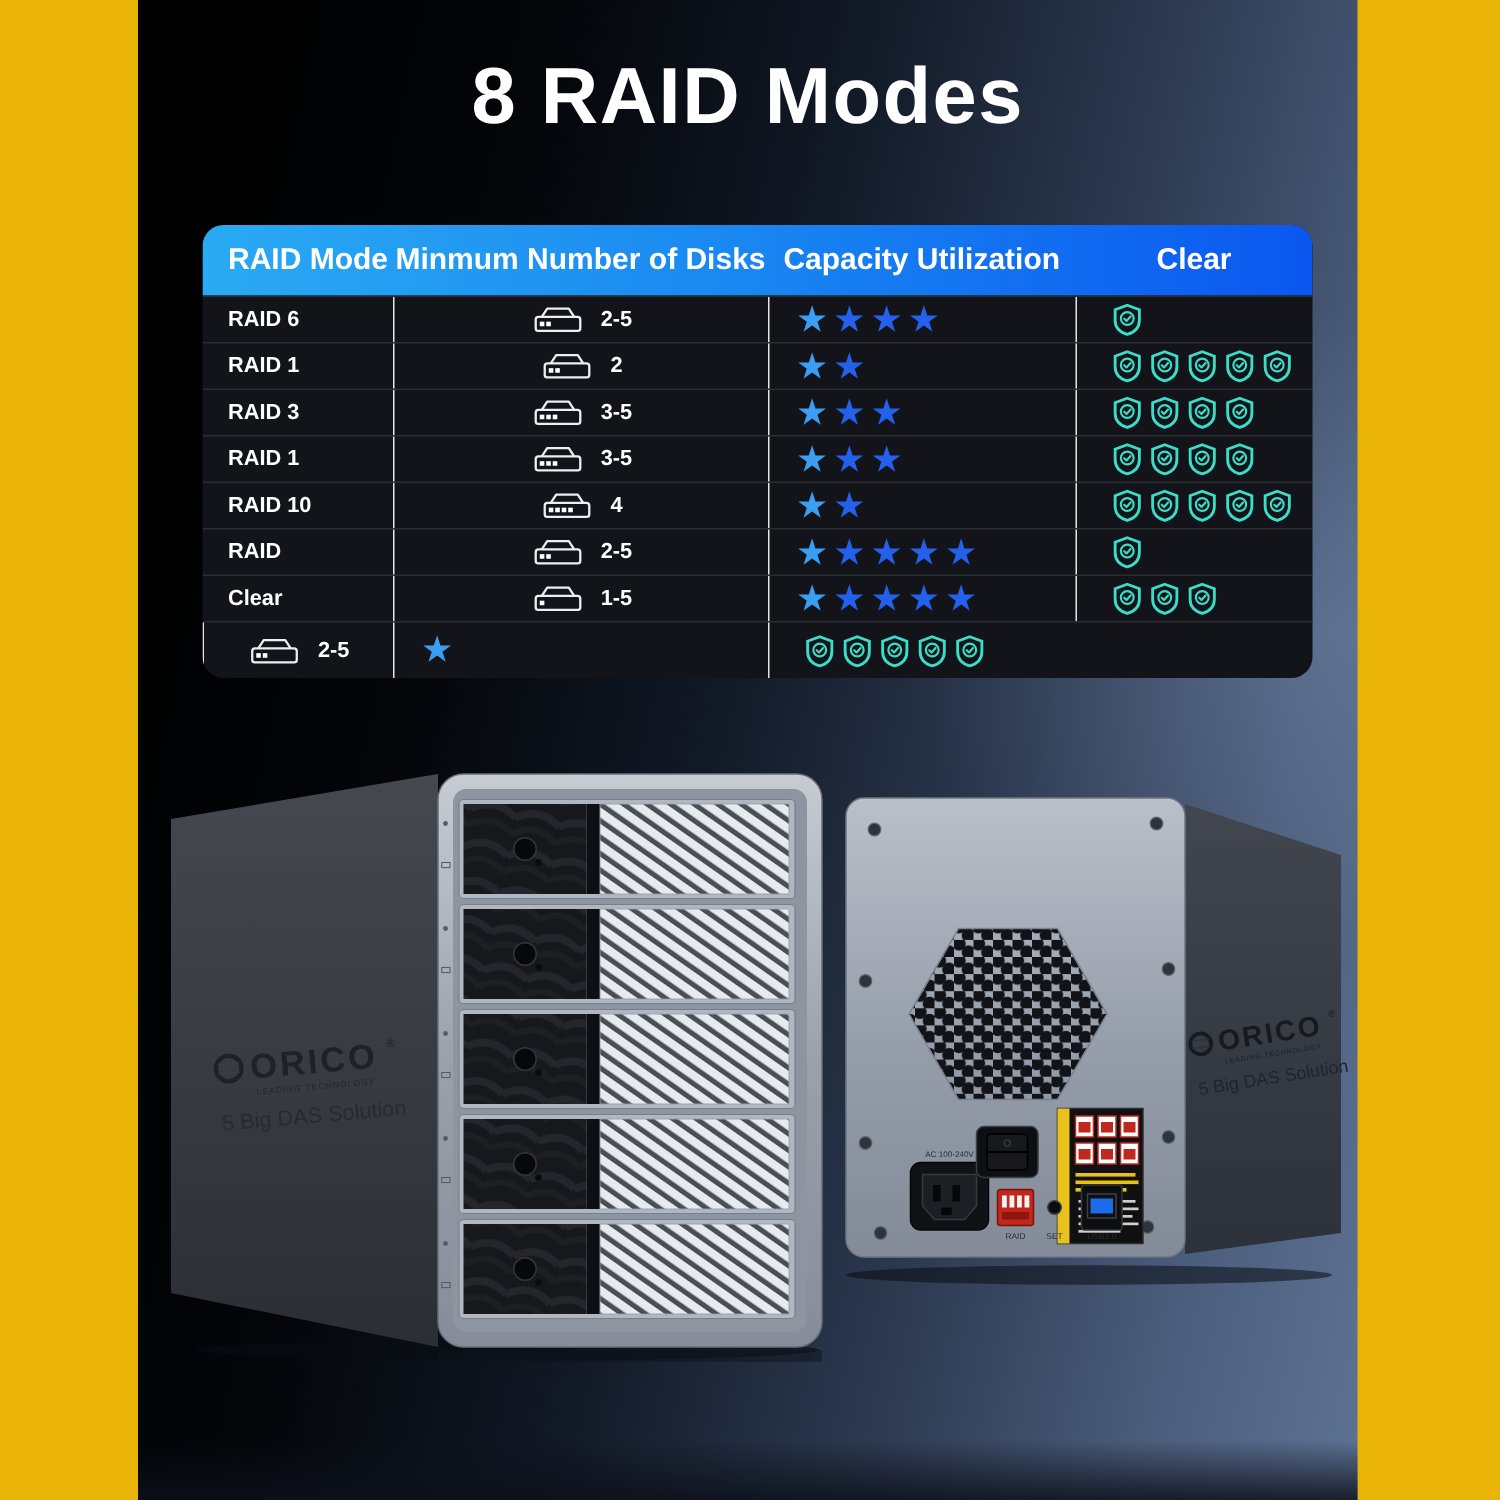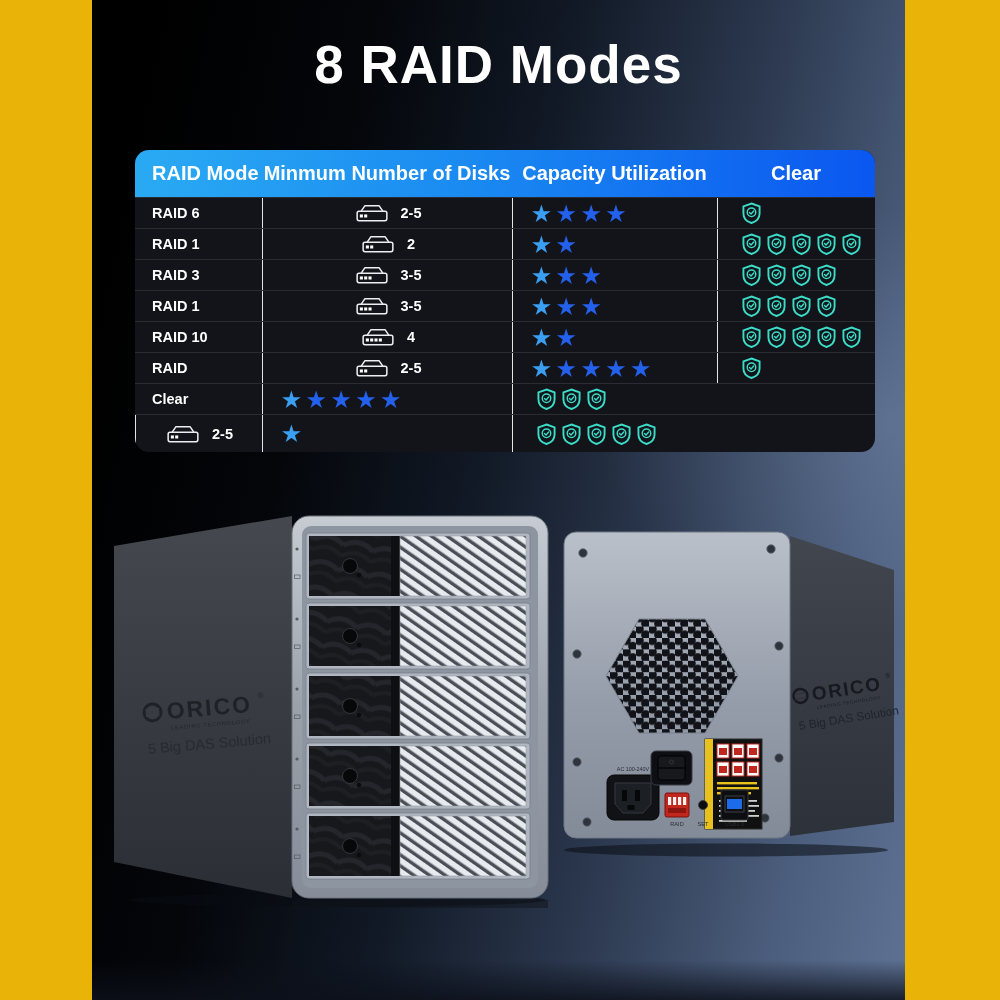--- a/index.html
+++ b/index.html
@@ -269,20 +269,28 @@
             <div class="td sep c4">
               <svg class="shield" width="19" height="22" viewBox="0 0 20 23">
     <path d="M10 1.5 L18.5 4.6 V12 C18.5 17.4 14.8 20.6 10 22 C5.2 20.6 1.5 17.4 1.5 12 V4.6 Z" fill="none" stroke="#3bdcc8" stroke-width="2"></path>
     <circle cx="10" cy="10.8" r="4.5" fill="none" stroke="#3bdcc8" stroke-width="1.5"></circle>
     <path d="M7.9 10.9 l1.6 1.6 l2.8 -3.1" fill="none" stroke="#3bdcc8" stroke-width="1.5" stroke-linecap="round" stroke-linejoin="round"></path>
               </svg>
             </div>
           </div>
           <div class="trow">
             <div class="td c1">Clear</div>
+            <div class="td sep c2">
+              <svg class="diskicon" width="36" height="22" viewBox="0 0 40 24">
+    <path d="M8 10 L12 4 H28 L32 10" fill="none" stroke="#eceef1" stroke-width="1.7" stroke-linejoin="round"></path>
+    <rect x="3.5" y="10" width="33" height="10.5" rx="2" fill="none" stroke="#eceef1" stroke-width="1.7"></rect>
+                <rect x="6.5" y="13.6" width="3.4" height="3.4" fill="#fff"></rect>
+              </svg>
+              <span>1-5</span>
+            </div>
             <div class="td sep c3">
               <span class="star first">★</span>
               <span class="star">★</span>
               <span class="star">★</span>
               <span class="star">★</span>
               <span class="star">★</span>
             </div>
             <div class="td sep c4">
               <svg class="shield" width="19" height="22" viewBox="0 0 20 23">
     <path d="M10 1.5 L18.5 4.6 V12 C18.5 17.4 14.8 20.6 10 22 C5.2 20.6 1.5 17.4 1.5 12 V4.6 Z" fill="none" stroke="#3bdcc8" stroke-width="2"></path>

